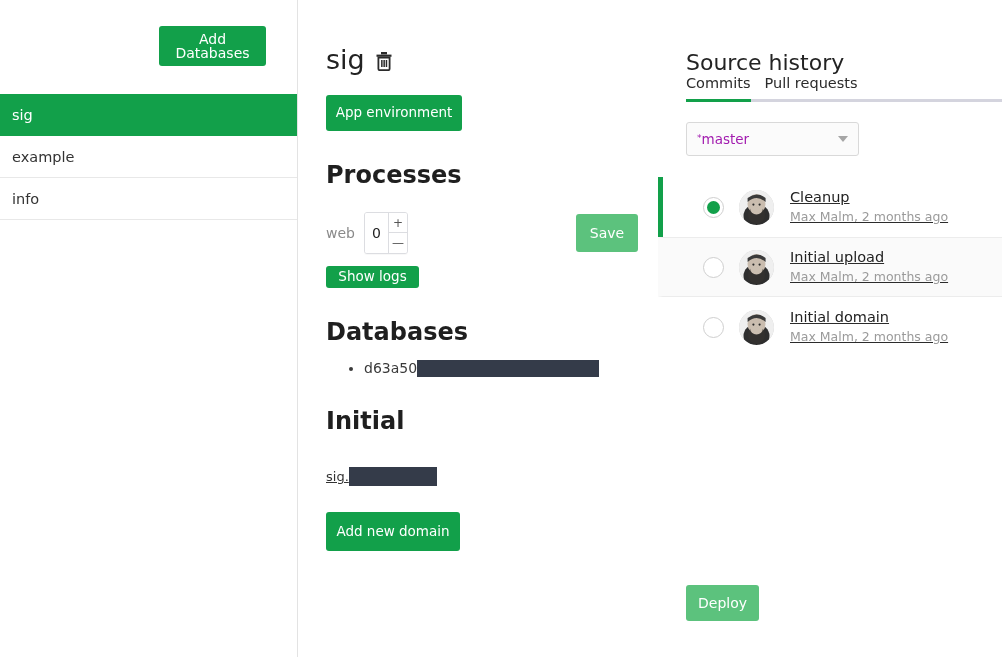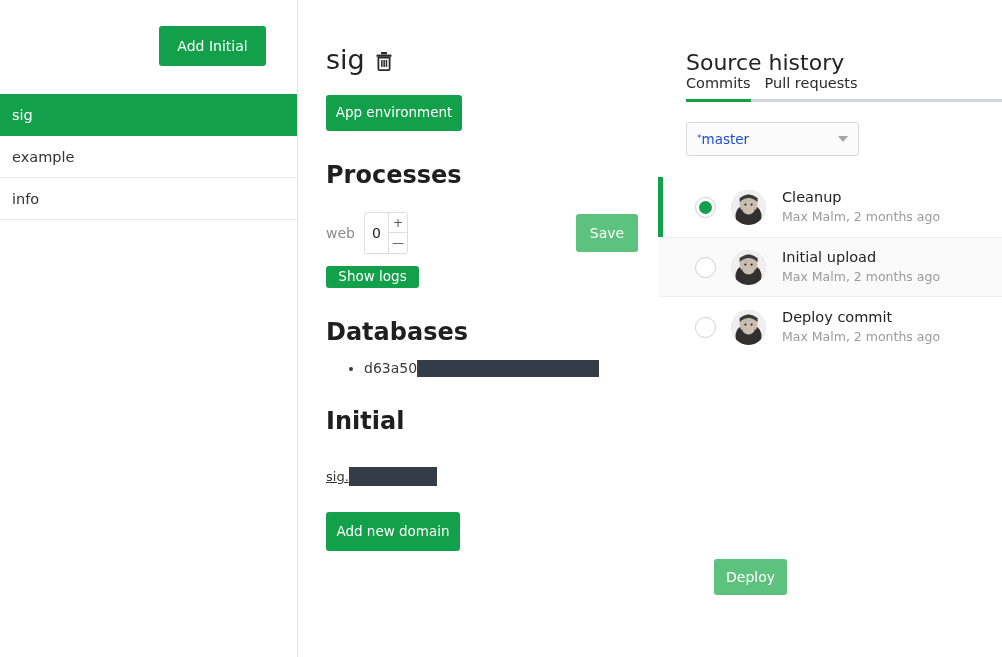--- a/index.html
+++ b/index.html
@@ -296,21 +296,21 @@
   .branch-select {
     width: 173px;
     height: 31px;
     border: 1px solid #d9d9d9;
     border-radius: 3px;
     background: #fbfbfb;
     display: flex;
     align-items: center;
     padding: 16px 10px;
     font-size: 13.5px;
-    color: #1d4ed8;
+    color: #a21caf;
     cursor: pointer;
     justify-content: space-between;
   }
   .branch-select .caret {
     width: 0; height: 0;
     border-left: 5px solid transparent;
     border-right: 5px solid transparent;
     border-top: 6px solid #a6a6a6;
   }
   .branch-label .star {
@@ -323,24 +323,25 @@
   .commit-list {
     margin-top: 21px;
     margin-left: -28px;
     list-style: none;
     padding: 0;
   }
   .commit-item {
     display: flex;
     align-items: center;
     height: 60px;
-    padding-left: 32px;
+    padding-left: 40px;
     border-left: 5px solid transparent;
     cursor: pointer;
     background: #fff;
+    text-decoration: underline;
   }
   .commit-item.selected {
     border-left: 5px solid #12a04a;
   }
   .commit-item.highlight {
     background: #fafafa;
     border-top: 1px solid #ececec;
     border-bottom: 1px solid #ececec;
   }
   .radio {
@@ -402,21 +403,21 @@
     font-size: 14px;
   }
 </style>
 </head>
 <body>
 
 <div class="app">
 
   <div class="col-left">
     <div class="add-services-wrap">
-      <button class="btn btn-primary btn-add-services">Add Initial</button>
+      <button class="btn btn-primary btn-add-services">Add Databases</button>
     </div>
     <ul class="service-list">
       <li class="service-item active">
         <span>sig</span>
       </li>
       <li class="service-item">
         <span>example</span>
       </li>
       <li class="service-item">
         <span>info</span>
@@ -563,25 +564,25 @@
                 <ellipse cx="17.5" cy="14" rx="9" ry="10" fill="#c9bcae"></ellipse>
                 <path d="M8.6 12 q9-8 18 0 v-4 q-9-7 -18 0 z" fill="#3a3a3a"></path>
                 <ellipse cx="17.5" cy="25" rx="8.6" ry="9" fill="#33312f"></ellipse>
                 <ellipse cx="17.5" cy="18.5" rx="6.4" ry="6" fill="#cbbfb1"></ellipse>
                 <circle cx="14.4" cy="14.6" r="1.1" fill="#2b2b2b"></circle>
                 <circle cx="20.6" cy="14.6" r="1.1" fill="#2b2b2b"></circle>
               </g>
             </svg>
           </span>
           <span class="commit-text">
-            <span class="commit-msg">Deploy commit</span>
+            <span class="commit-msg">Initial domain</span>
             <span class="commit-meta">Max Malm, 2 months ago</span>
           </span>
         </li>
       </ul>
     </div>
 
-    <div class="deploy-wrap" style="left:28px; top:559px;margin-left:28px;">
+    <div class="deploy-wrap" style="left:28px; top:585px;">
       <button class="btn btn-muted btn-deploy">Deploy</button>
     </div>
   </div>
 
 </div>
 
 </body></html>

